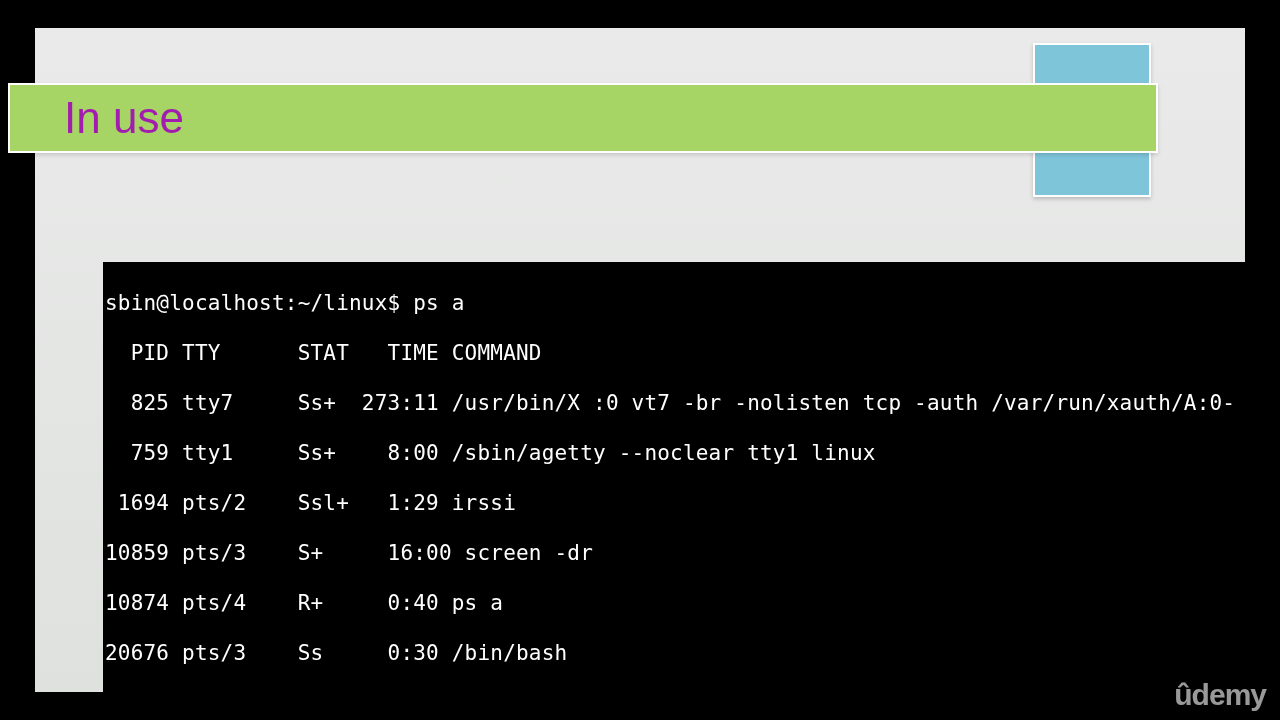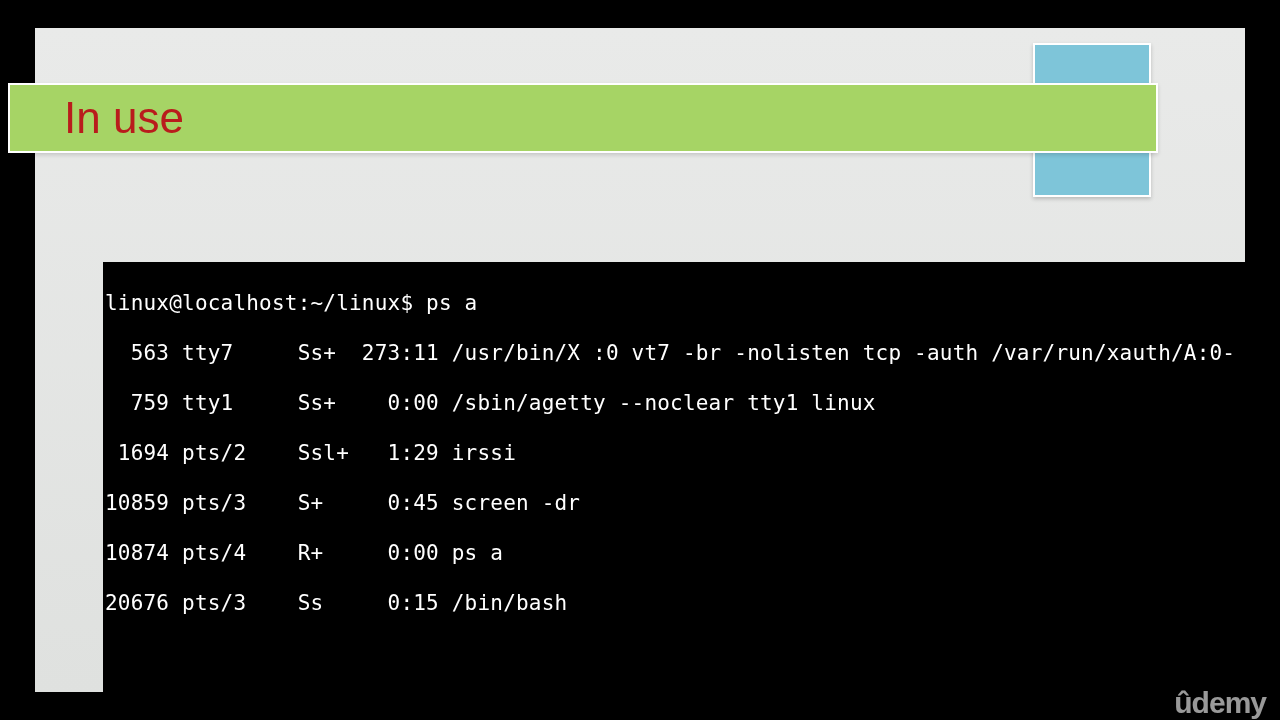--- a/index.html
+++ b/index.html
@@ -41,21 +41,21 @@
     border: 2px solid #fff;
     z-index: 2;
     display: flex;
     align-items: center;
     padding-left: 54px;
     box-sizing: border-box;
     box-shadow: 0 2px 4px rgba(0,0,0,0.15);
   }
   .title-bar span {
     font-size: 44px;
-    color: #b91c1c;
+    color: #a21caf;
   }
   .terminal {
     position: absolute;
     left: 68px;
     top: 234px;
     width: 1152px;
     background: #000;
     color: #fff;
     font-family: "DejaVu Sans Mono", "Liberation Mono", Consolas, monospace;
     font-size: 21px;
@@ -65,44 +65,45 @@
     overflow: hidden;
     z-index: 3;
     letter-spacing: 0.2px;
   }
   .terminal .row {
     white-space: pre;
   }
   .watermark {
     position: absolute;
     right: 14px;
-    bottom: 0px;
+    bottom: 8px;
     font-size: 30px;
     font-weight: bold;
     color: rgba(255,255,255,0.6);
     font-family: Arial, sans-serif;
     letter-spacing: -1px;
     z-index: 5;
     margin-left: 27px;
   }
 </style>
 </head>
 <body>
 
 <div class="slide">
   <div class="accent-blue"></div>
   <div class="title-bar">
     <span>In use</span>
   </div>
 
   <div class="terminal">
-<div class="row"><span>linux@localhost:~/linux$</span> <span>ps a</span></div>
-<div class="row">  563 tty7     Ss+  273:11 /usr/bin/X :0 vt7 -br -nolisten tcp -auth /var/run/xauth/A:0-</div>
-<div class="row">  759 tty1     Ss+    0:00 /sbin/agetty --noclear tty1 linux</div>
+<div class="row"><span>sbin@localhost:~/linux$</span> <span>ps a</span></div>
+<div class="row">  PID TTY      STAT   TIME COMMAND</div>
+<div class="row">  825 tty7     Ss+  273:11 /usr/bin/X :0 vt7 -br -nolisten tcp -auth /var/run/xauth/A:0-</div>
+<div class="row">  759 tty1     Ss+    8:00 /sbin/agetty --noclear tty1 linux</div>
 <div class="row"> 1694 pts/2    Ssl+   1:29 irssi</div>
-<div class="row">10859 pts/3    S+     0:45 screen -dr</div>
-<div class="row">10874 pts/4    R+     0:00 ps a</div>
-<div class="row">20676 pts/3    Ss     0:15 /bin/bash</div>
+<div class="row">10859 pts/3    S+     16:00 screen -dr</div>
+<div class="row">10874 pts/4    R+     0:40 ps a</div>
+<div class="row">20676 pts/3    Ss     0:30 /bin/bash</div>
 
   </div>
 </div>
 
 <div class="watermark">ûdemy</div>
 
 </body></html>

